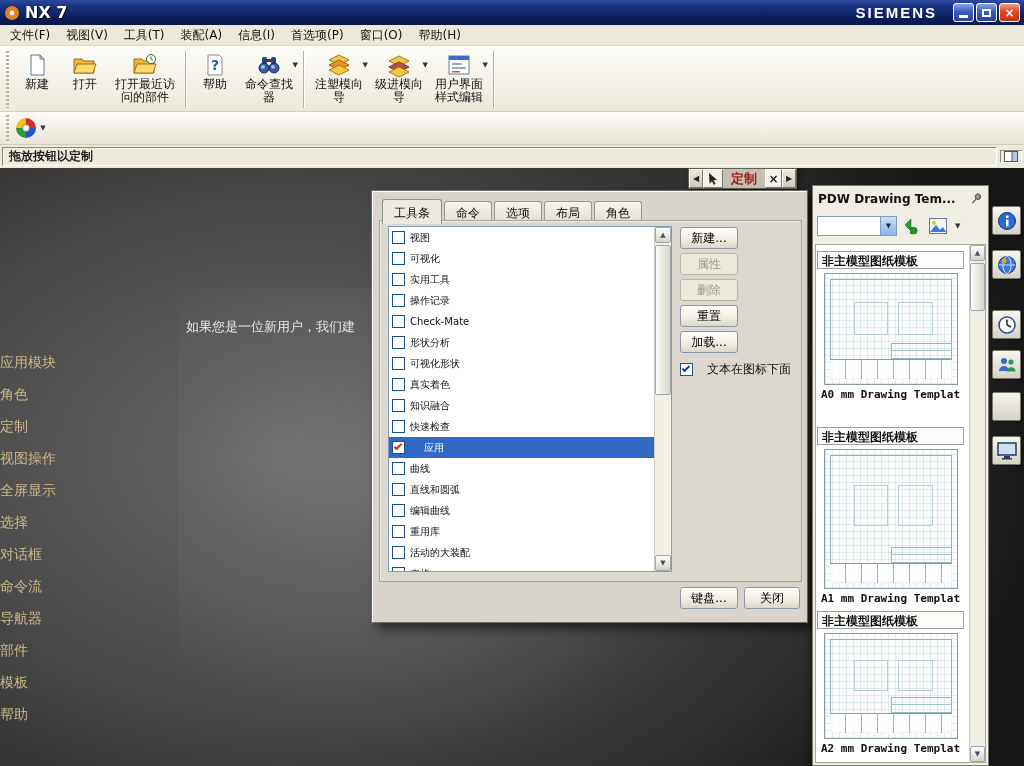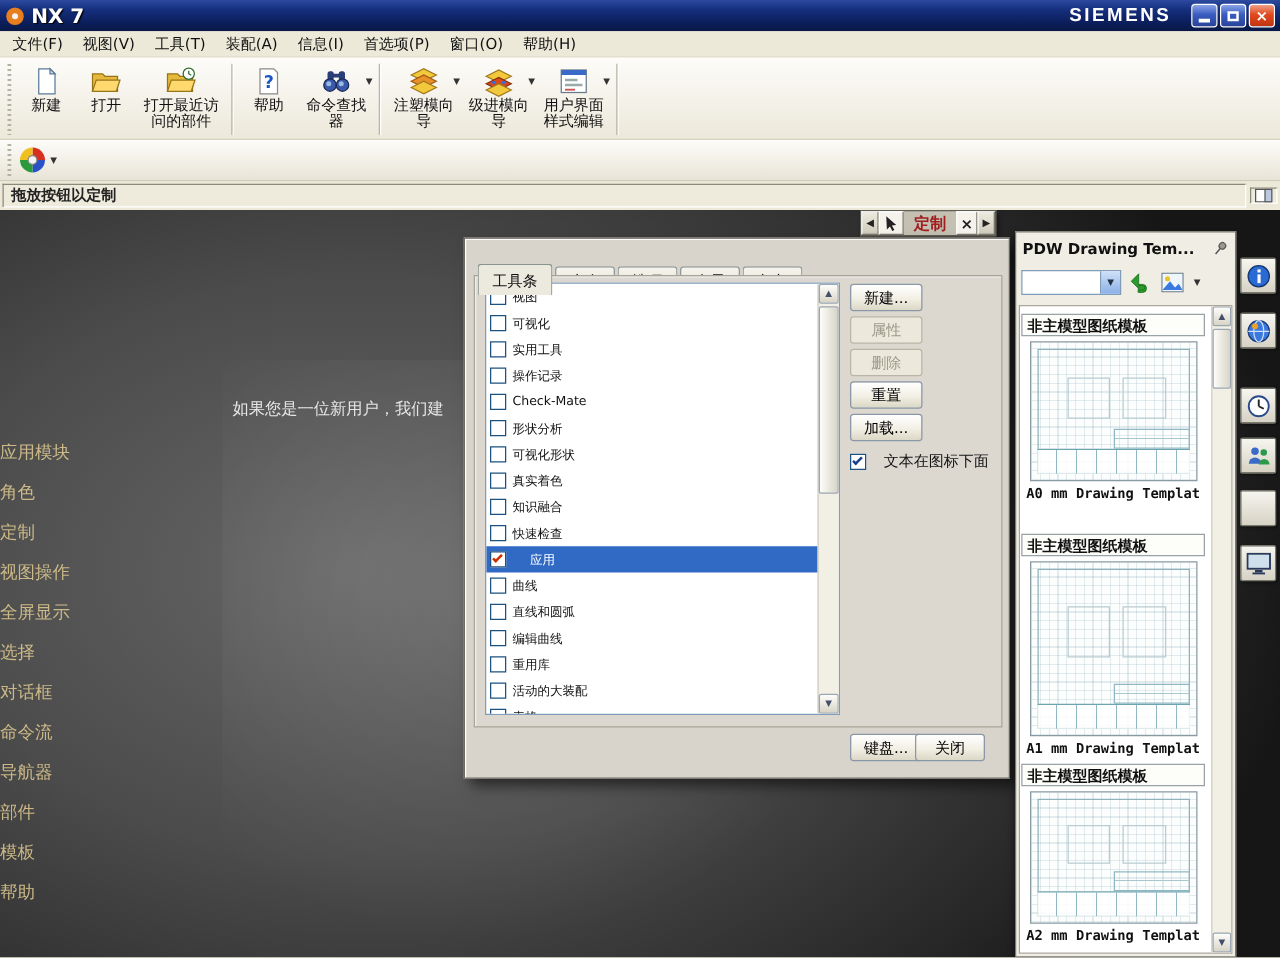--- a/index.html
+++ b/index.html
@@ -65,39 +65,39 @@
   .cb { width:13px; height:13px; background:#fff; border:1px solid #1c5180; display:inline-flex; align-items:flex-start; justify-content:flex-start; flex:0 0 13px; }
   .chk { display:none; width:8px; height:4px; border-left:2px solid #cc3000; border-bottom:2px solid #cc3000; transform:rotate(-45deg); margin:2px 0 0 1px; }
   .chk.blue { border-color:#17418e; }
   .cb.checked .chk { display:block; }
 
   
   .dialog { position:absolute; left:371px; top:22px; width:437px; height:433px; background:#d8d4cc;
     border:1px solid #6e6c62; box-shadow:inset 1px 1px 0 #fff, 6px 6px 10px rgba(0,0,0,.55); }
   .tabs { position:absolute; left:10px; top:8px; display:flex; }
   .tab { padding:3px 11px 2px; margin-right:2px; border:1px solid #919b9c; border-bottom:none; border-radius:3px 3px 0 0;
-    background:linear-gradient(#f6f4ec,#ddd9cc); font-size:12px; position:relative; top:2px;margin-top:12px; }
+    background:linear-gradient(#f6f4ec,#ddd9cc); font-size:12px; position:relative; top:2px; }
   .tab.active { background:#ece9df; top:0; padding-top:5px; z-index:2; border-color:#8a948f; }
   .tabpage { position:absolute; left:7px; top:29px; width:423px; height:362px; border:1px solid #a8a496;
     box-shadow:inset 1px 1px 0 #eee; background:#dcd8d0; }
   .tb-list { position:absolute; left:8px; top:5px; width:284px; height:346px; background:#fff; border:1px solid #7f9db9; overflow:hidden; }
   .lrow { height:21px; display:flex; align-items:center; gap:5px; padding-left:3px; width:266px; }
   .lrow.selected { background:#316ac5; color:#fff;gap:19px; }
   .lrow-label { font-size:10px; white-space:nowrap; }
   
   .vscroll { position:absolute; right:0; top:0; bottom:0; width:17px; background:#f2f0e4; border-left:1px solid #d0ccc0; display:flex; flex-direction:column; }
   .sc-btn { height:16px; background:linear-gradient(#fdfdfa,#d8d4c6); border:1px solid #9aa6b4; border-radius:2px; display:flex; align-items:center; justify-content:center; font-size:7px; color:#44506a; }
   .sc-track { flex:1; position:relative; }
   .sc-thumb { position:absolute; left:0; right:0; background:linear-gradient(90deg,#fdfdfa,#d8d4c6); border:1px solid #9aa6b4; border-radius:2px; }
   .side-col { position:absolute; left:300px; top:6px; width:116px; }
   .side-col .xpbtn { width:58px; height:22px; margin-bottom:4px; }
   .check-row { display:flex; align-items:center; gap:14px; margin-top:8px; white-space:nowrap; }
   .footer-btn { position:absolute; height:22px; }
   .kb-btn { left:308px; top:396px; width:58px; }
-  .close-btn { left:360px; top:396px; width:56px; }
+  .close-btn { left:372px; top:396px; width:56px; }
 
   
   .palette { position:absolute; left:812px; top:17px; width:177px; height:581px; background:#f0eee4; border:1px solid #7a7a70; box-shadow:-2px 2px 5px rgba(0,0,0,.4); }
   .pal-header { height:26px; display:flex; align-items:center; padding:0 5px; }
   .pal-title { font-weight:bold; font-size:12px; flex:1; white-space:nowrap; overflow:hidden; }
   .pal-toolrow { height:28px; display:flex; align-items:center; gap:4px; padding:0 4px; }
   .combo { width:80px; height:20px; background:#fff; border:1px solid #7f9db9; display:flex; }
   .combo .combo-text { flex:1; }
   .combo .combo-arrow { width:16px; background:linear-gradient(#cfe0f8,#8cb0e8); border-left:1px solid #7f9db9; display:flex; align-items:center; justify-content:center; font-size:7px; color:#234; }
   .pal-iconbtn { width:22px; height:22px; display:flex; align-items:center; justify-content:center; border:1px solid transparent; }

